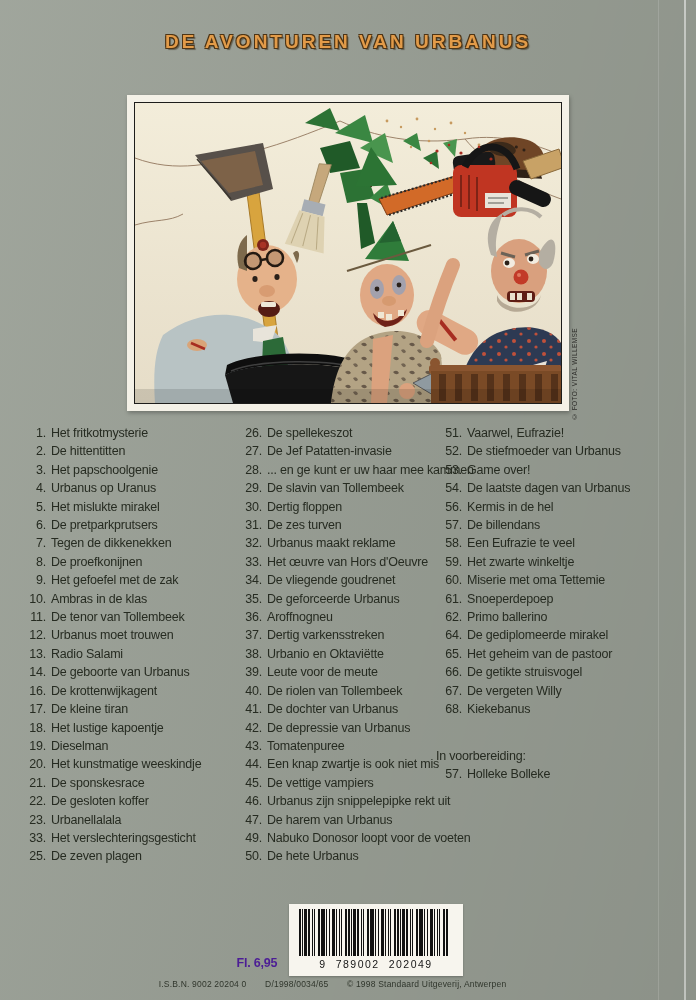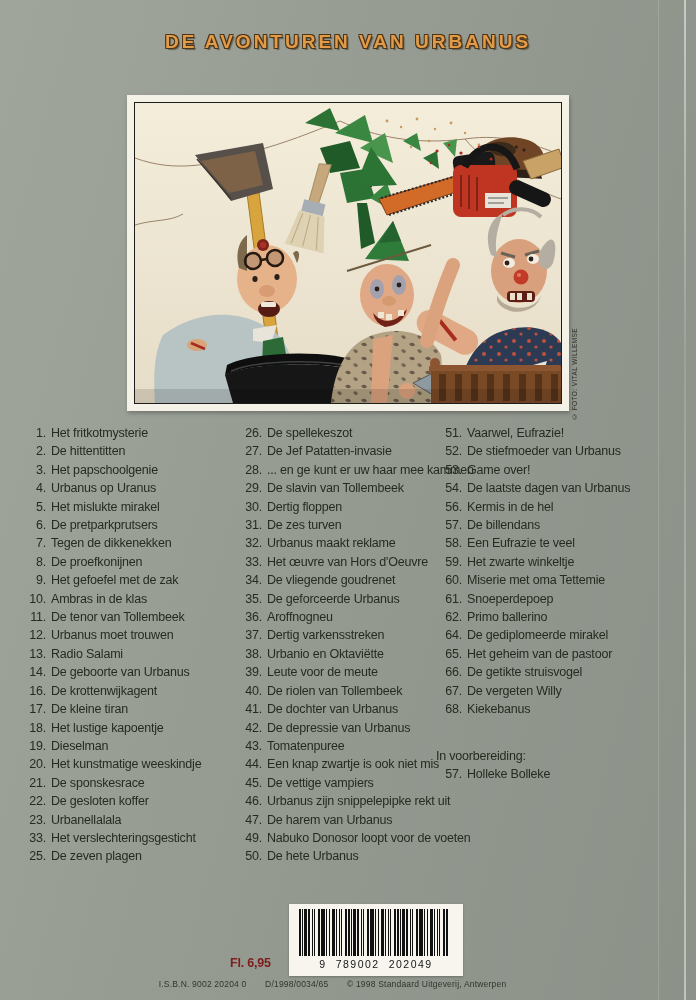--- a/index.html
+++ b/index.html
@@ -41,22 +41,22 @@
     position:absolute;top:424px;font-size:12.5px;line-height:18.4px;
     color:var(--text,#262b21);letter-spacing:-.2px;white-space:nowrap;
   }
   #col1{left:20px;width:214px;}
   #col2{left:236px;width:218px;}
   #col3{left:436px;width:230px;}
   .album-row{display:flex;}
   .album-row .num{width:26px;text-align:right;flex:none;margin-right:5px;}
   .upcoming-label{margin-top:28px;}
 
-  .price{position:absolute;left:230px;top:956px;width:54px;text-align:left;
-    font-weight:700;font-size:12.5px;color:#7f1d1d;letter-spacing:-.2px;}
+  .price{position:absolute;left:230px;top:956px;width:54px;text-align:center;
+    font-weight:700;font-size:12.5px;color:#4c1d95;letter-spacing:-.2px;}
   .barcode{
     position:absolute;left:289px;top:904px;width:174px;height:72px;background:#f7f5ee;
     display:flex;flex-direction:column;align-items:center;padding-top:5px;box-sizing:border-box;
     box-shadow:0 1px 2px rgba(0,0,0,.25);
   }
   .bars{width:154px;height:47px;display:flex;align-items:stretch;}
   .bars div{height:100%;flex:none;}
   .digits{margin-top:2px;font-size:10.5px;letter-spacing:1.5px;color:#151515;display:flex;gap:9px;}
 
   .legal{position:absolute;left:60px;top:979px;width:545px;text-align:center;

